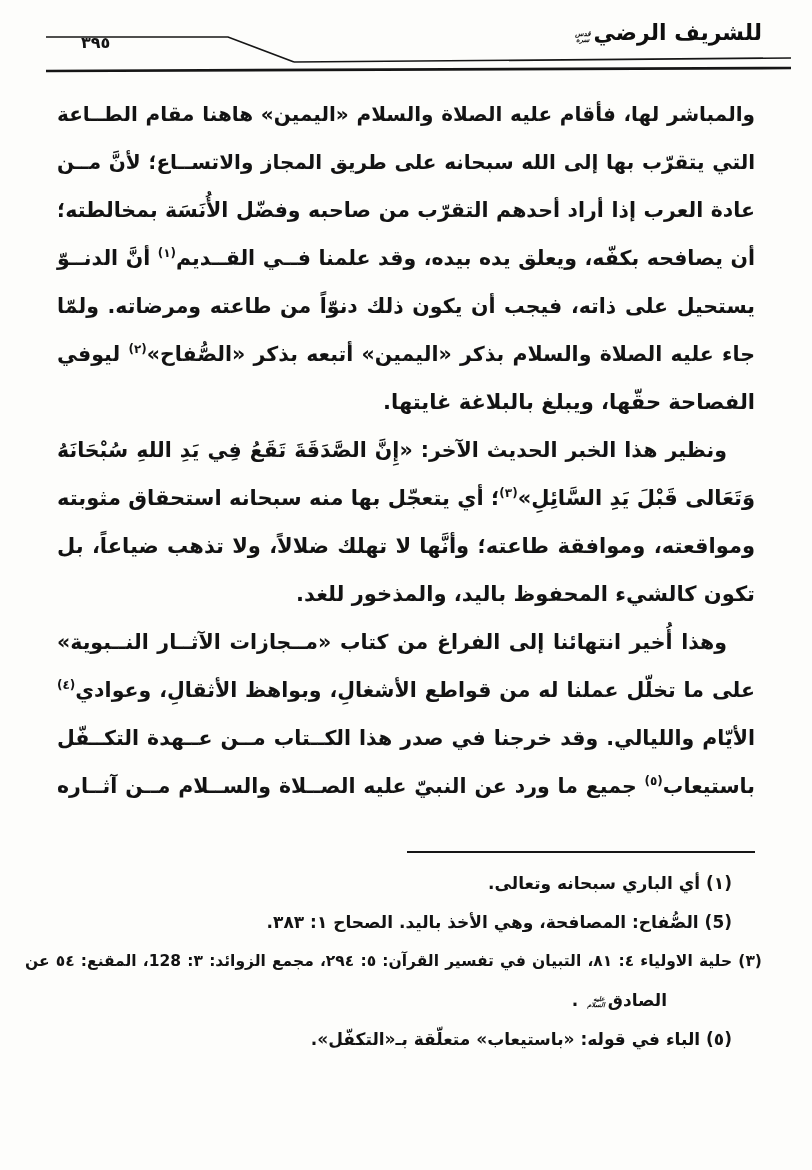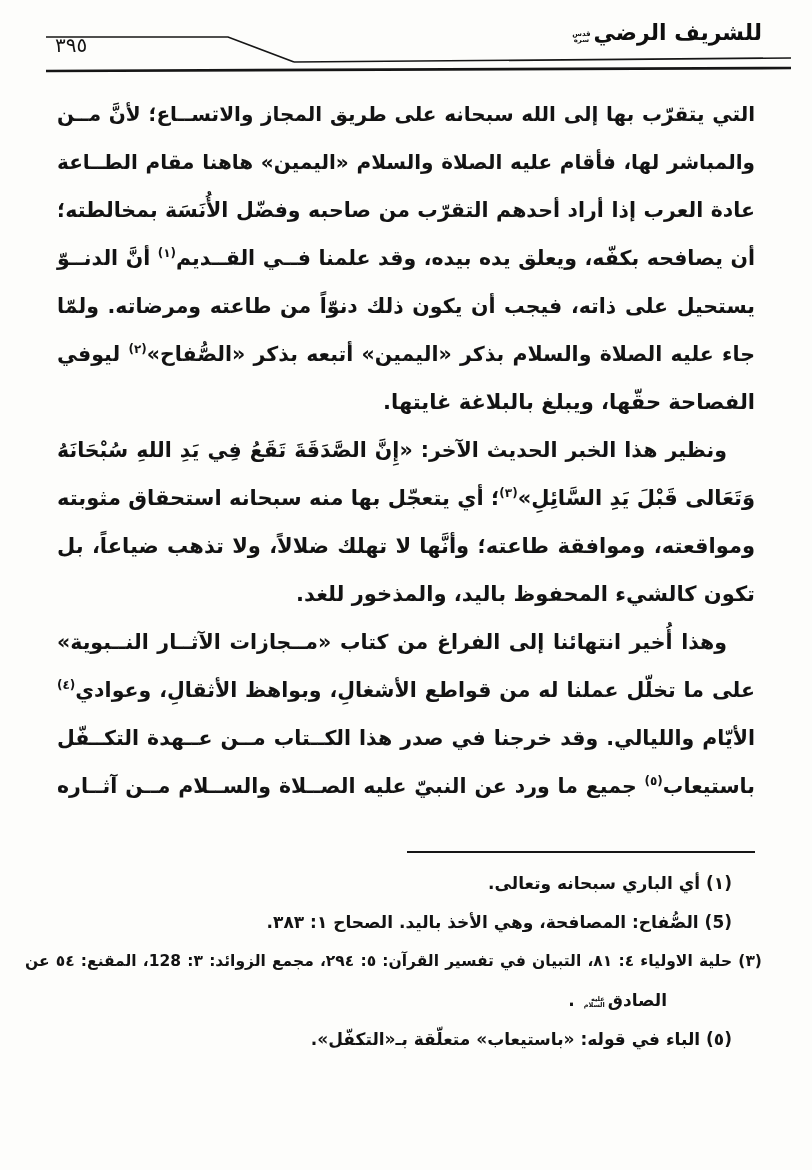--- a/index.html
+++ b/index.html
@@ -18,24 +18,24 @@
   .header-title {
     position:absolute; top:20px; right:50px;
     font-size:22px; font-weight:bold; white-space:nowrap;
     color:#0f0f0f;
   }
   .seal {
     display:inline-block; vertical-align:-2px;
     font-size:7px; line-height:6.5px; font-weight:bold;
     text-align:center; margin:0 3px; letter-spacing:-0.5px;
   }
-  .seal span { display:block; }
+  .seal span { display:block;font-style:italic; }
   .page-num {
-    position:absolute; top:33px; left:55px;
-    font-size:20px; font-weight:normal; letter-spacing:1px;
+    position:absolute; top:33px; left:81px;
+    font-size:16px; font-weight:bold; letter-spacing:1px;
   }
   .rules { position:absolute; top:0; left:0; }
   
   .body-text {
     position:absolute; top:90px; right:57px; left:57px;
   }
   .line {
     height:48px; line-height:48px;
     font-size:21px; font-weight:bold;
     white-space:nowrap;
@@ -80,22 +80,22 @@
     <path d="M46 71 L 791 68" fill="none" stroke="#161616" stroke-width="2.6"></path>
   </svg>
 
   <div class="header-title">
     <span>للشريف الرضي</span><span class="seal"><span>قدس</span><span>سره</span></span>
   </div>
 
   <div class="page-num">٣٩٥</div>
 
   <div class="body-text">
+    <div class="line fit" style="font-size: 20px;">والمباشر لها، فأقام عليه الصلاة والسلام «اليمين» هاهنا مقام الطــاعة</div>
     <div class="line fit" style="font-size: 20px;">التي يتقرّب بها إلى الله سبحانه على طريق المجاز والاتســاع؛ لأنَّ مــن</div>
-    <div class="line fit" style="font-size: 20px;">والمباشر لها، فأقام عليه الصلاة والسلام «اليمين» هاهنا مقام الطــاعة</div>
     <div class="line fit" style="font-size: 20.5px;">عادة العرب إذا أراد أحدهم التقرّب من صاحبه وفضّل الأُنَسَة بمخالطته؛</div>
     <div class="line fit" style="font-size: 20.5px;">أن يصافحه بكفّه، ويعلق يده بيده، وقد علمنا فــي القــديم<sup>(١)</sup> أنَّ الدنــوّ</div>
     <div class="line fit" style="font-size: 20.5px;">يستحيل على ذاته، فيجب أن يكون ذلك دنوّاً من طاعته ومرضاته. ولمّا</div>
     <div class="line fit" style="font-size: 20.5px;">جاء عليه الصلاة والسلام بذكر «اليمين» أتبعه بذكر «الصُّفاح»<sup>(٢)</sup> ليوفي</div>
     <div class="line fit short">الفصاحة حقّها، ويبلغ بالبلاغة غايتها.</div>
     <div class="line fit indent" style="font-size: 20.5px;">ونظير هذا الخبر الحديث الآخر: «إِنَّ الصَّدَقَةَ تَقَعُ فِي يَدِ اللهِ سُبْحَانَهُ</div>
     <div class="line fit">وَتَعَالى قَبْلَ يَدِ السَّائِلِ»<sup>(٣)</sup>؛ أي يتعجّل بها منه سبحانه استحقاق مثوبته</div>
     <div class="line fit">ومواقعته، وموافقة طاعته؛ وأنَّها لا تهلك ضلالاً، ولا تذهب ضياعاً، بل</div>
     <div class="line fit short">تكون كالشيء المحفوظ باليد، والمذخور للغد.</div>
     <div class="line fit indent" style="font-size: 20.5px;">وهذا أُخير انتهائنا إلى الفراغ من كتاب «مــجازات الآثــار النــبوية»</div>

